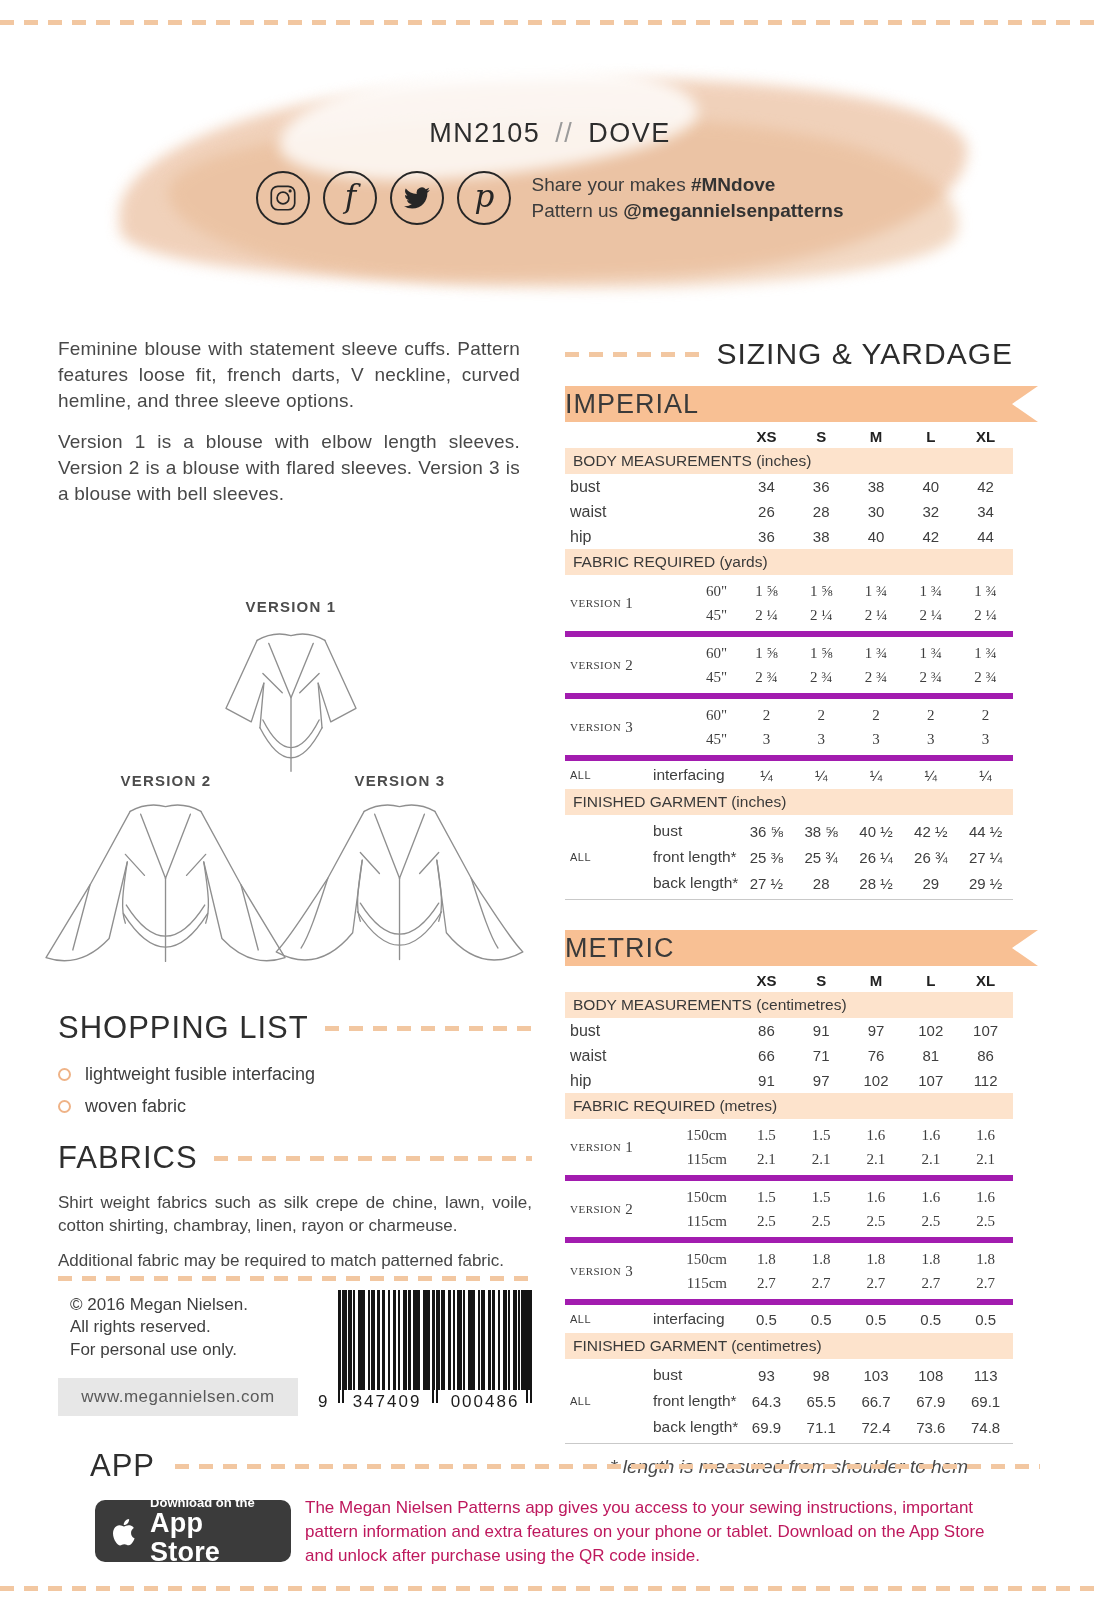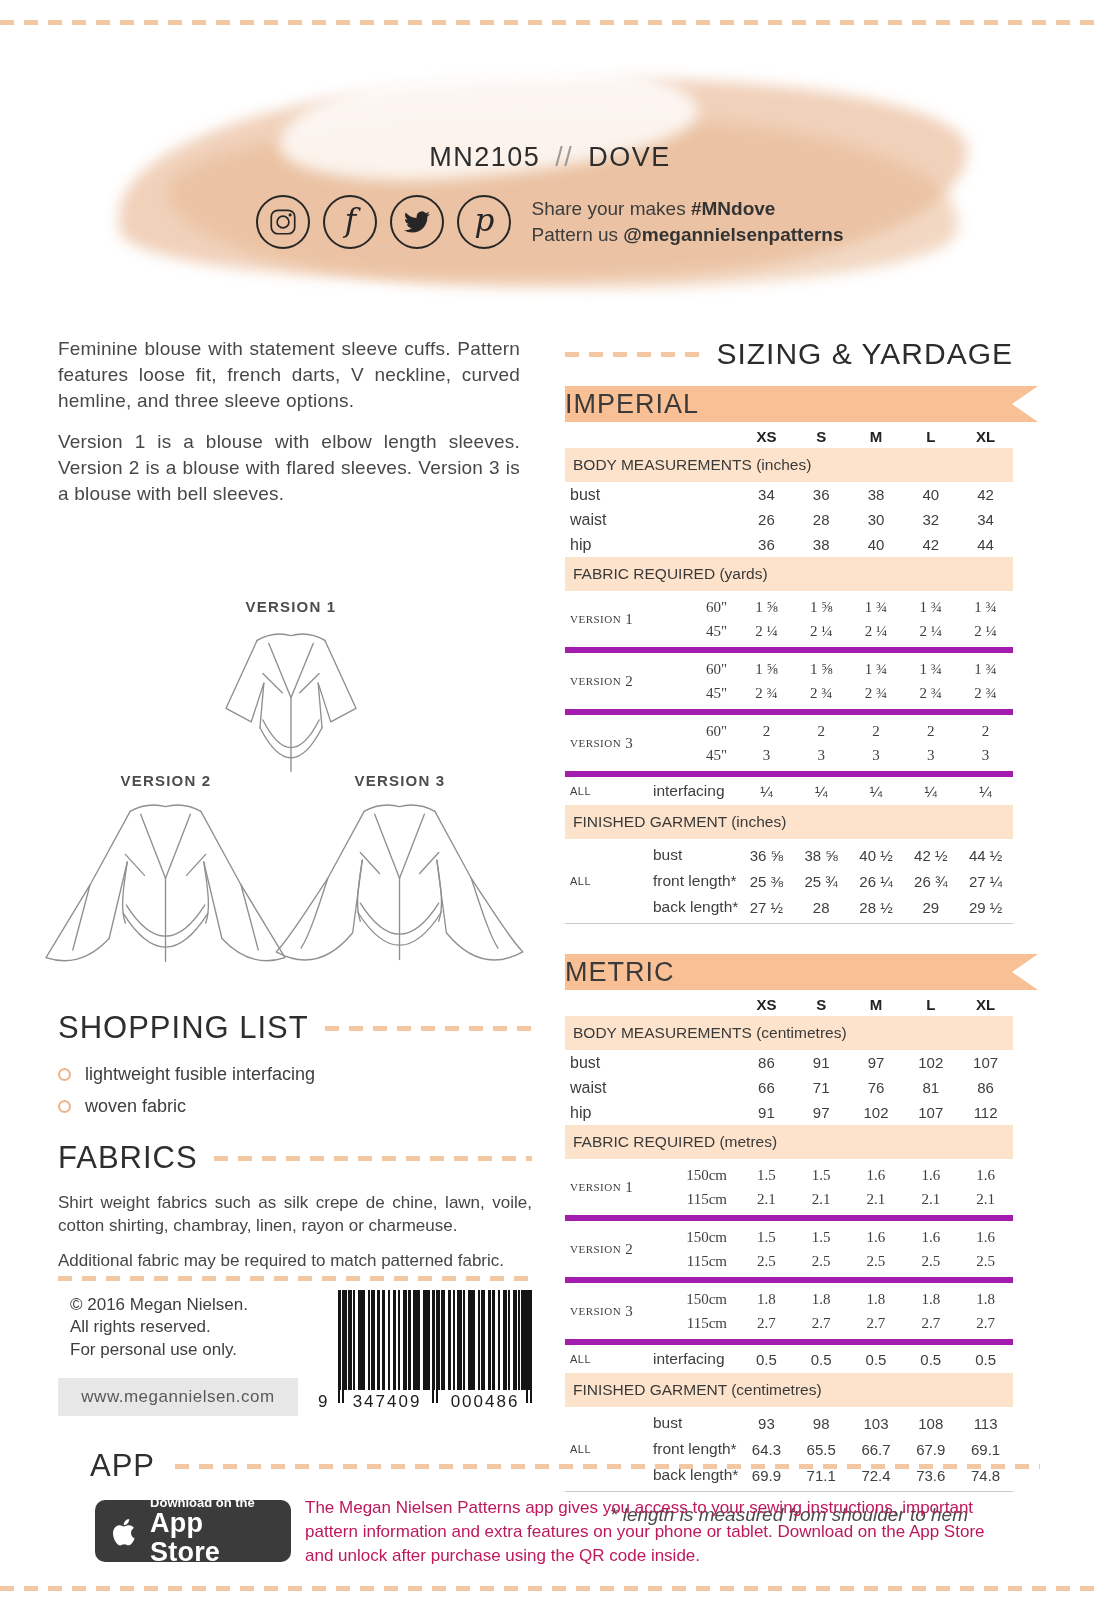--- a/index.html
+++ b/index.html
@@ -16,21 +16,21 @@
   .watercolor { position:absolute; left:108px; top:58px; width:880px; height:248px; pointer-events:none; }
   .wc1,.wc2,.wc3 { position:absolute; filter:blur(7px); }
   .wc1 { left:10px; top:22px; width:850px; height:200px; background:#ecc2a4; opacity:.75;
          border-radius:47% 53% 40% 60% / 65% 45% 62% 35%; transform:rotate(-2deg); }
   .wc2 { left:60px; top:60px; width:790px; height:170px; background:#e8b993; opacity:.55;
          border-radius:60% 40% 55% 45% / 50% 60% 40% 55%; transform:rotate(1deg); }
   .wc3 { left:170px; top:8px; width:420px; height:110px; background:#ffffff; opacity:.8;
          border-radius:50% 50% 60% 40% / 60% 55% 45% 40%; transform:rotate(-4deg); }
 
   
-  .header-block { position:absolute; left:0; right:0; top:118px; display:flex; flex-direction:column; align-items:center;margin-top:24px; }
+  .header-block { position:absolute; left:0; right:0; top:118px; display:flex; flex-direction:column; align-items:center; }
   .pattern-title { font-size:27px; letter-spacing:1.5px; color:#2d2d2d; font-weight:400; }
   .pattern-title .sep { color:#9b9b9b; padding:0 6px; }
   .social-row { margin-top:22px; display:flex; align-items:center; gap:20px; }
   .icons { display:flex; gap:13px; }
   .sicon { width:54px; height:54px; border:2.5px solid #262626; border-radius:50%;
            display:flex; align-items:center; justify-content:center; background:transparent; }
   .sicon svg { display:block; }
   .glyph-letter { font-family:"DejaVu Serif", serif; font-style:italic; font-size:31px; color:#262626; line-height:1; margin-top:-4px; }
   .share-col { display:flex; flex-direction:column; gap:4px; font-size:19px; color:#3c3c3c; }
   .share-col b { font-weight:700; color:#333; }
@@ -89,21 +89,21 @@
             font-size:27px; font-weight:300; letter-spacing:1px;
             clip-path:polygon(0 0, 100% 0, calc(100% - 26px) 50%, 100% 100%, 0 100%); }
   .imperial-banner { margin-top:12px; }
   .metric-banner { margin-top:30px; }
 
   .t-row { display:grid; grid-template-columns:86px 88px repeat(5,54.8px); align-items:center; }
   .cell { display:flex; align-items:center; min-height:24px; }
   .v { justify-content:center; font-size:15px; color:#3e3e3e; }
   .sizes-row { height:24px; margin-top:2px; }
   .sizes-row .v { font-weight:700; font-size:15px; color:#222; }
-  .band { background:#fde3cc; padding:8px 8px; font-size:15.5px; color:#3a3a3a; min-height:26px;
+  .band { background:#fde3cc; padding:0 8px; font-size:15.5px; color:#3a3a3a; min-height:26px;
           display:flex; align-items:center; }
   .data-row { height:25px; }
   .row-label { grid-column:1 / 3; padding-left:5px; font-size:16px; color:#3e3e3e; }
   .row-label2 { padding-left:2px; font-size:15.5px; color:#3e3e3e; }
   .t-group { border-bottom:6px solid #a21caf; padding:4px 0;font-family:Liberation Serif, serif; }
   .scope { padding-left:5px; font-size:11px; letter-spacing:.5px; color:#3d3d3d; }
   .sc-word { font-size:11px; letter-spacing:.5px; }
   .sc-num { font-size:15px; margin-left:4px; }
   .wlabel { justify-content:flex-end; padding-right:12px; font-size:15px; color:#3e3e3e; }
   .inter-row { height:28px; }

